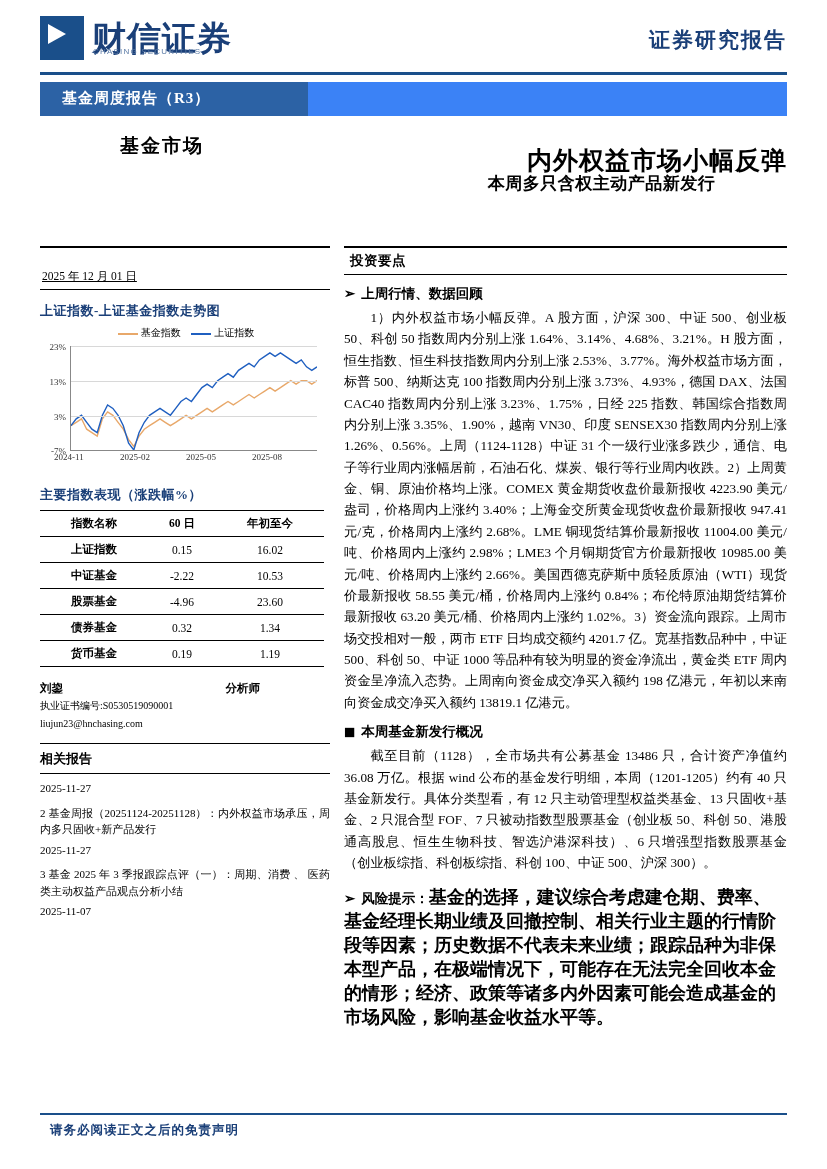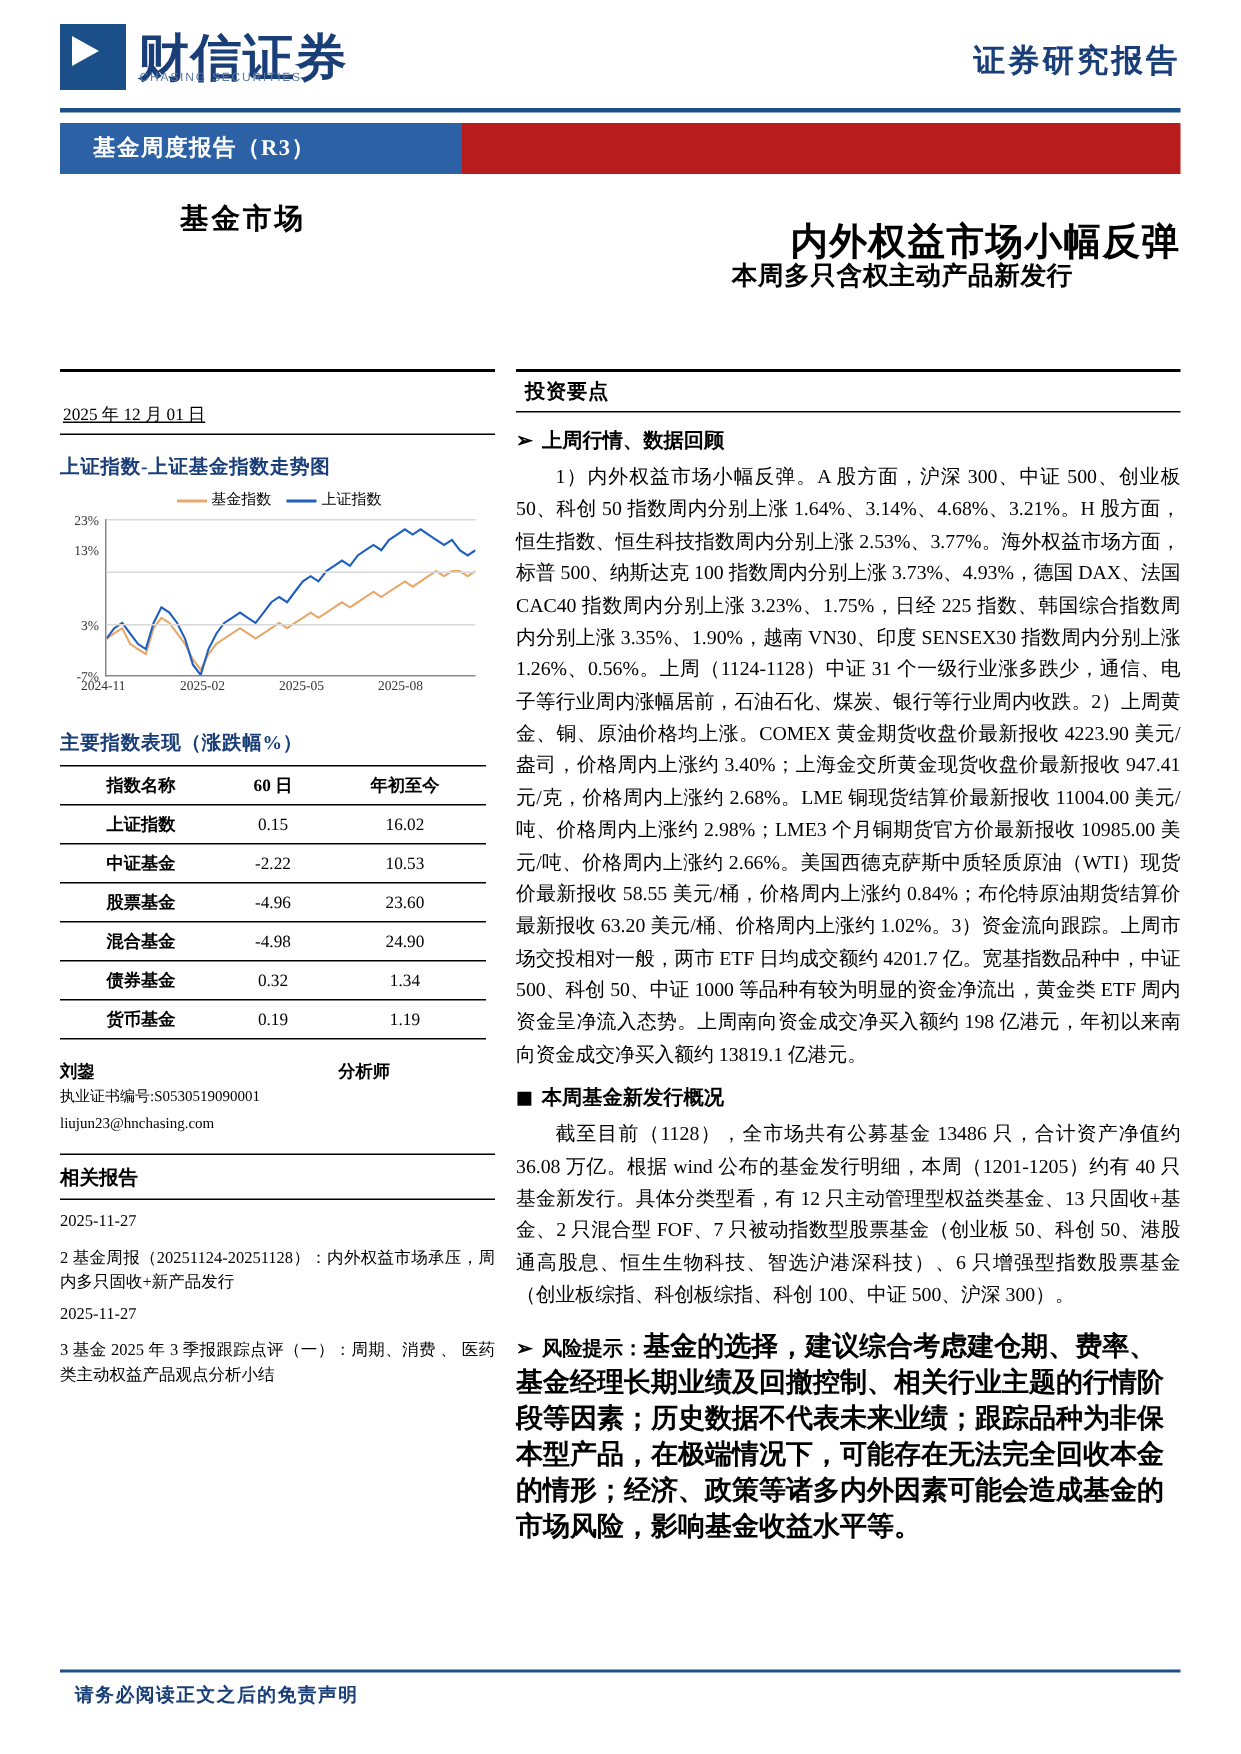--- a/index.html
+++ b/index.html
@@ -10,21 +10,21 @@
   .header{position:absolute;left:0;top:0;width:827px;height:78px;}
   .logo-box{position:absolute;left:40px;top:14px;width:200px;height:52px;}
   .logo-mark{position:absolute;left:0;top:2px;width:44px;height:44px;background:#1a4f8a;}
   .logo-mark:after{content:"";position:absolute;left:8px;top:8px;width:0;height:0;border-left:18px solid #fff;border-top:10px solid transparent;border-bottom:10px solid transparent;}
   .logo-cn{position:absolute;left:52px;top:2px;font-family:"Liberation Sans",sans-serif;font-size:34px;font-weight:bold;color:#1a3f78;letter-spacing:1px;}
   .logo-en{position:absolute;left:53px;top:33px;font-family:"Liberation Sans",sans-serif;font-size:8px;color:#5b7ba6;letter-spacing:1.2px;}
   .header-title{position:absolute;right:40px;top:26px;font-size:21px;font-weight:bold;color:#1a3f78;letter-spacing:2px;}
   .header-rule{position:absolute;left:40px;top:72px;width:747px;height:3px;background:#1a4f8a;}
 
   
-  .ribbon{position:absolute;left:40px;top:82px;width:747px;height:34px;background:#b91c1c;}
+  .ribbon{position:absolute;left:40px;top:82px;width:747px;height:34px;background:#3b82f6;}
   .ribbon-tab{position:absolute;left:0;top:0;width:268px;height:34px;background:#2c62a5;}
   .ribbon-text{position:absolute;left:22px;top:7px;font-size:15px;font-weight:bold;color:#ffffff;letter-spacing:1px;}
 
   
   .mkt-label{position:absolute;left:120px;top:133px;font-size:19px;font-weight:bold;letter-spacing:2px;}
   .main-title{position:absolute;left:416px;top:144px;width:371px;text-align:right;font-size:25px;font-weight:bold;letter-spacing:1px;}
   .sub-title{position:absolute;left:416px;top:172px;width:371px;text-align:center;font-size:17px;font-weight:bold;letter-spacing:0.5px;}
   .period{position:absolute;left:416px;top:216px;width:371px;text-align:center;font-size:15px;font-weight:bold;}
 
   
@@ -97,21 +97,21 @@
     <div class="rule-thin"></div>
 
     <div class="sec-head">上证指数-上证基金指数走势图</div>
 
     <div class="chart">
       <div class="legend">
         <span class="k" style="background:#e8a86a"></span><span>基金指数</span>
         <span class="k" style="background:#1f5fc0"></span><span>上证指数</span>
       </div>
       <div class="ylab" style="top:16px">23%</div>
-      <div class="ylab" style="top:36px">13%</div>
+      <div class="ylab" style="top:51px">13%</div>
       <div class="ylab" style="top:86px">3%</div>
       <div class="ylab" style="top:120px">-7%</div>
       <div class="plot">
         <div class="gl" style="top:0px"></div>
         <div class="gl" style="top:35px"></div>
         <div class="gl" style="top:70px"></div>
         <svg id="chart-svg" width="246" height="104" viewBox="0 0 246 104" preserveAspectRatio="none">
             <polyline points="0.0,79.7 5.2,76.3 10.5,72.8 15.7,83.2 20.9,86.7 26.2,90.1 31.4,72.8 36.6,65.9 41.9,69.3 47.1,76.3 52.3,83.2 57.6,93.6 62.8,100.5 68.0,90.1 73.3,83.2 78.5,79.7 83.7,76.3 89.0,72.8 94.2,76.3 99.4,79.7 104.7,76.3 109.9,72.8 115.1,69.3 120.4,72.8 125.6,69.3 130.9,65.9 136.1,62.4 141.3,65.9 146.6,62.4 151.8,58.9 157.0,55.5 162.3,58.9 167.5,55.5 172.7,52.0 178.0,48.5 183.2,52.0 188.4,48.5 193.7,45.1 198.9,41.6 204.1,45.1 209.4,41.6 214.6,38.1 219.8,34.7 225.1,38.1 230.3,34.7 235.5,34.7 240.8,38.1 246.0,34.7" fill="none" stroke="#e8a86a" stroke-width="1.4"></polyline>
             <polyline points="0.0,79.7 5.2,72.8 10.5,69.3 15.7,76.3 20.9,83.2 26.2,86.7 31.4,69.3 36.6,58.9 41.9,62.4 47.1,69.3 52.3,79.7 57.6,97.1 62.8,104.0 68.0,86.7 73.3,76.3 78.5,69.3 83.7,65.9 89.0,62.4 94.2,65.9 99.4,69.3 104.7,62.4 109.9,55.5 115.1,52.0 120.4,55.5 125.6,48.5 130.9,41.6 136.1,38.1 141.3,41.6 146.6,34.7 151.8,31.2 157.0,27.7 162.3,31.2 167.5,24.3 172.7,20.8 178.0,17.3 183.2,20.8 188.4,13.9 193.7,10.4 198.9,6.9 204.1,10.4 209.4,6.9 214.6,10.4 219.8,13.9 225.1,17.3 230.3,13.9 235.5,20.8 240.8,24.3 246.0,20.8" fill="none" stroke="#1f5fc0" stroke-width="1.4"></polyline>
           </svg>
@@ -141,25 +141,20 @@
             <td class="name">中证基金</td>
             <td>-2.22</td>
             <td>10.53</td>
           </tr>
           <tr>
             <td class="name">股票基金</td>
             <td>-4.96</td>
             <td>23.60</td>
           </tr>
           <tr>
-            <td class="name">混合基金</td>
-            <td>-4.98</td>
-            <td>24.90</td>
-          </tr>
-          <tr>
             <td class="name">债券基金</td>
             <td>0.32</td>
             <td>1.34</td>
           </tr>
           <tr>
             <td class="name">货币基金</td>
             <td>0.19</td>
             <td>1.19</td>
           </tr>
         </tbody>
@@ -175,20 +170,21 @@
     </div>
 
     <div style="margin-top:12px" class="rule-thin"></div>
     <div class="rep-head" style="margin-top:6px">相关报告</div>
     <div class="rule-thin"></div>
     <div id="related-list" style="margin-top:6px">
         <div class="rep-item" style="margin-bottom: 8px;">2025-11-27</div>
         <div class="rep-item">2 基金周报（20251124-20251128）：内外权益市场承压，周内多只固收+新产品发行</div>
         <div class="rep-item" style="margin-bottom: 8px;">2025-11-27</div>
         <div class="rep-item">3 基金 2025 年 3 季报跟踪点评（一）：周期、消费 、 医药类主动权益产品观点分析小结</div>
+        <div class="rep-item" style="margin-bottom: 8px;">2025-11-07</div>
       </div>
   </div>
 
   <div class="right">
     <div class="rule-thick"></div>
     <div class="box-head">投资要点</div>
     <div class="rule-thin"></div>
 
     <div class="bullet"><span class="ar">➢</span><span>上周行情、数据回顾</span></div>
     <p class="body">1）内外权益市场小幅反弹。A 股方面，沪深 300、中证 500、创业板 50、科创 50 指数周内分别上涨 1.64%、3.14%、4.68%、3.21%。H 股方面，恒生指数、恒生科技指数周内分别上涨 2.53%、3.77%。海外权益市场方面，标普 500、纳斯达克 100 指数周内分别上涨 3.73%、4.93%，德国 DAX、法国 CAC40 指数周内分别上涨 3.23%、1.75%，日经 225 指数、韩国综合指数周内分别上涨 3.35%、1.90%，越南 VN30、印度 SENSEX30 指数周内分别上涨 1.26%、0.56%。上周（1124-1128）中证 31 个一级行业涨多跌少，通信、电子等行业周内涨幅居前，石油石化、煤炭、银行等行业周内收跌。2）上周黄金、铜、原油价格均上涨。COMEX 黄金期货收盘价最新报收 4223.90 美元/盎司，价格周内上涨约 3.40%；上海金交所黄金现货收盘价最新报收 947.41 元/克，价格周内上涨约 2.68%。LME 铜现货结算价最新报收 11004.00 美元/吨、价格周内上涨约 2.98%；LME3 个月铜期货官方价最新报收 10985.00 美元/吨、价格周内上涨约 2.66%。美国西德克萨斯中质轻质原油（WTI）现货价最新报收 58.55 美元/桶，价格周内上涨约 0.84%；布伦特原油期货结算价最新报收 63.20 美元/桶、价格周内上涨约 1.02%。3）资金流向跟踪。上周市场交投相对一般，两市 ETF 日均成交额约 4201.7 亿。宽基指数品种中，中证 500、科创 50、中证 1000 等品种有较为明显的资金净流出，黄金类 ETF 周内资金呈净流入态势。上周南向资金成交净买入额约 198 亿港元，年初以来南向资金成交净买入额约 13819.1 亿港元。</p>

